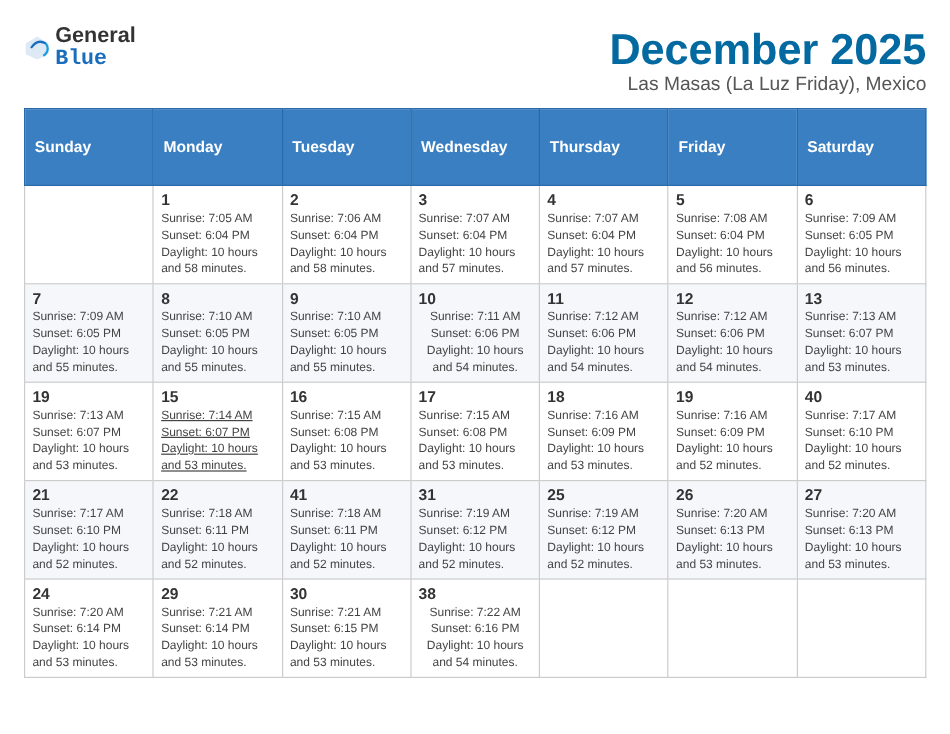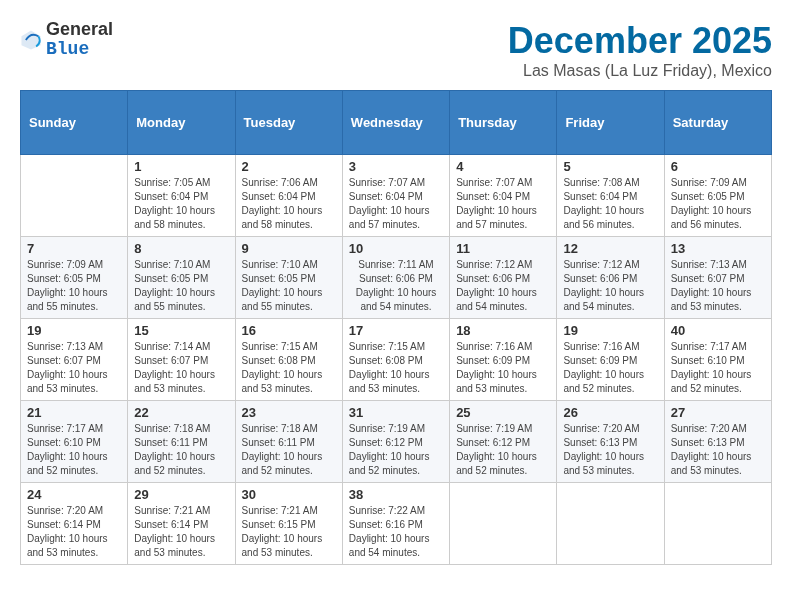--- a/index.html
+++ b/index.html
@@ -219,21 +219,21 @@
       <tr>
         <td>
           <span class="day-number">19</span>
           <div class="day-info" style="white-space: pre-line;">Sunrise: 7:13 AM
 Sunset: 6:07 PM
 Daylight: 10 hours
 and 53 minutes.</div>
         </td>
         <td>
           <span class="day-number">15</span>
-          <div class="day-info" style="white-space: pre-line;">Sunrise: 7:14 AM
+          <div class="day-info" style="white-space: pre-line; text-decoration: underline;">Sunrise: 7:14 AM
 Sunset: 6:07 PM
 Daylight: 10 hours
 and 53 minutes.</div>
         </td>
         <td>
           <span class="day-number">16</span>
           <div class="day-info" style="white-space: pre-line;">Sunrise: 7:15 AM
 Sunset: 6:08 PM
 Daylight: 10 hours
 and 53 minutes.</div>
@@ -276,21 +276,21 @@
 and 52 minutes.</div>
         </td>
         <td>
           <span class="day-number">22</span>
           <div class="day-info" style="white-space: pre-line;">Sunrise: 7:18 AM
 Sunset: 6:11 PM
 Daylight: 10 hours
 and 52 minutes.</div>
         </td>
         <td>
-          <span class="day-number">23</span>
+          <span class="day-number">41</span>
           <div class="day-info" style="white-space: pre-line;">Sunrise: 7:18 AM
 Sunset: 6:11 PM
 Daylight: 10 hours
 and 52 minutes.</div>
         </td>
         <td>
           <span class="day-number">31</span>
           <div class="day-info" style="white-space: pre-line;">Sunrise: 7:19 AM
 Sunset: 6:12 PM
 Daylight: 10 hours
@@ -335,21 +335,21 @@
         </td>
         <td>
           <span class="day-number">30</span>
           <div class="day-info" style="white-space: pre-line;">Sunrise: 7:21 AM
 Sunset: 6:15 PM
 Daylight: 10 hours
 and 53 minutes.</div>
         </td>
         <td>
           <span class="day-number">38</span>
-          <div class="day-info" style="white-space: pre-line;">Sunrise: 7:22 AM
+          <div class="day-info" style="white-space: pre-line; text-align: center;">Sunrise: 7:22 AM
 Sunset: 6:16 PM
 Daylight: 10 hours
 and 54 minutes.</div>
         </td>
         <td class="empty-cell"></td>
         <td class="empty-cell"></td>
         <td class="empty-cell"></td>
       </tr>
     </tbody>
 </table>

